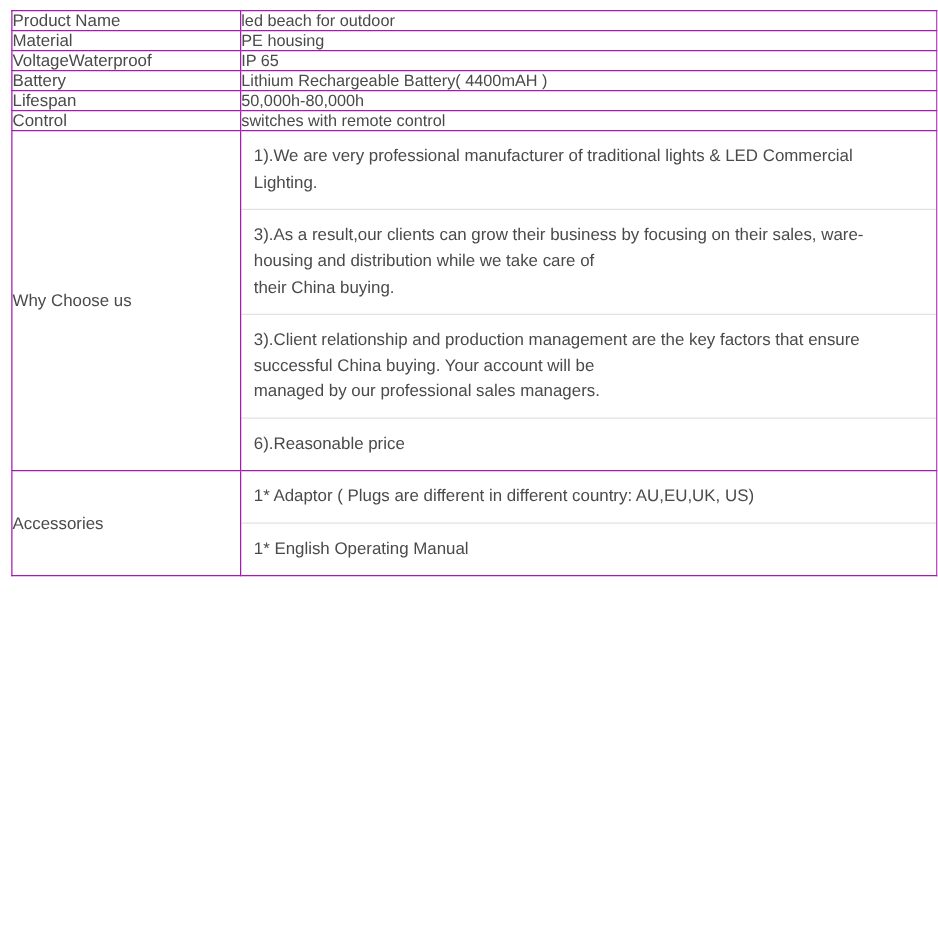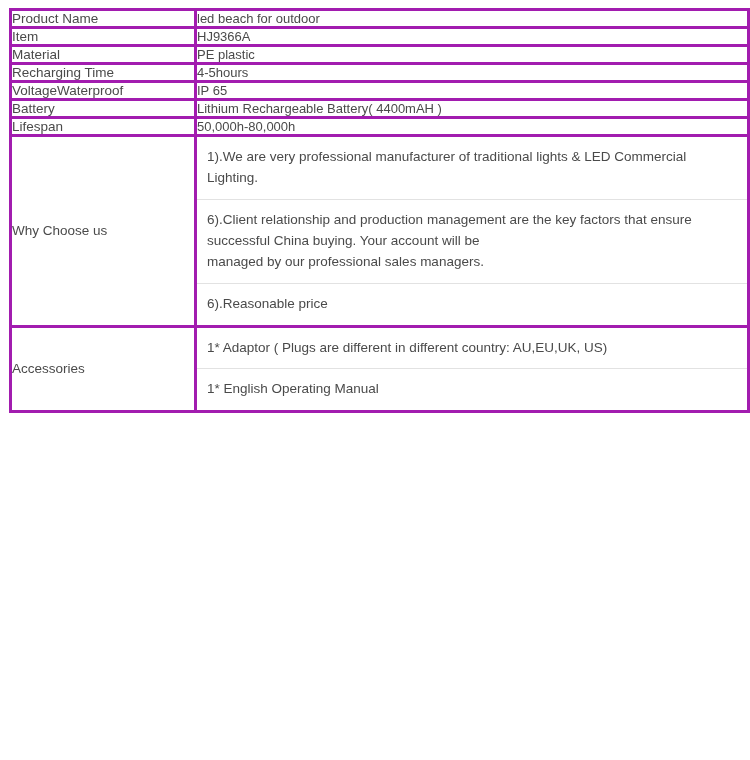--- a/index.html
+++ b/index.html
@@ -15,21 +15,21 @@
     font-size: 13.5px;
     -webkit-font-smoothing: antialiased;
   }
   .spec-table {
     width: 741px;
     margin: 8px 0 0 9px;
     border-collapse: collapse;
     table-layout: fixed;
   }
   .spec-table td {
-    border: 3px solid #a21caf;
+    border: 1px solid #a21caf;
     padding: 0;
     vertical-align: middle;
   }
   .label-cell {
     width: 182px;
     padding: 9px 0 9px 10px;
     color: #4a4a4a;
     font-size: 13.5px;
     vertical-align: middle;
   }
@@ -74,58 +74,61 @@
 <body>
 
 <table class="spec-table">
   <tbody>
 
     <tr>
       <td class="label-cell">Product Name</td>
       <td class="value-cell">led beach for outdoor</td>
     </tr>
     <tr>
-      <td class="label-cell">Item</td>
-      <td class="value-cell">HJ9366A</td>
-    </tr>
-    <tr>
       <td class="label-cell">Material</td>
-      <td class="value-cell">PE plastic</td>
-    </tr>
-    <tr>
-      <td class="label-cell">Recharging Time</td>
-      <td class="value-cell">4-5hours</td>
+      <td class="value-cell">PE housing</td>
     </tr>
     <tr>
       <td class="label-cell">VoltageWaterproof</td>
       <td class="value-cell">IP 65</td>
     </tr>
     <tr>
       <td class="label-cell">Battery</td>
       <td class="value-cell">Lithium Rechargeable Battery( 4400mAH )</td>
     </tr>
     <tr>
       <td class="label-cell">Lifespan</td>
       <td class="value-cell">50,000h-80,000h</td>
+    </tr>
+    <tr>
+      <td class="label-cell">Control</td>
+      <td class="value-cell">switches with remote control</td>
     </tr>
 
     <tr>
       <td class="why-label">Why Choose us</td>
       <td class="nested-wrap">
         <table class="nested-table">
           <tbody>
             <tr>
               <td>
                 <span class="line">1).We are very professional manufacturer of traditional lights &amp; LED Commercial</span>
                 <span class="line">Lighting.</span>
               </td>
             </tr>
             <tr>
               <td>
-                <span class="line">6).Client relationship and production management are the key factors that ensure</span>
+                <span class="line">3).As a result,our clients can grow their business by focusing on their sales, ware-</span>
+                <span class="line">housing and distribution while we take care of</span>
+                <span class="line">their China buying.</span>
+              </td>
+            </tr>
+            <tr>
+              <td>
+                <span class="line">3).Client relationship and production management are the key factors that ensure</span>
                 <span class="line">successful China buying. Your account will be</span>
                 <span class="line">managed by our professional sales managers.</span>
               </td>
             </tr>
             <tr>
               <td>
                 <span class="line">6).Reasonable price</span>
               </td>
             </tr>
           </tbody>

